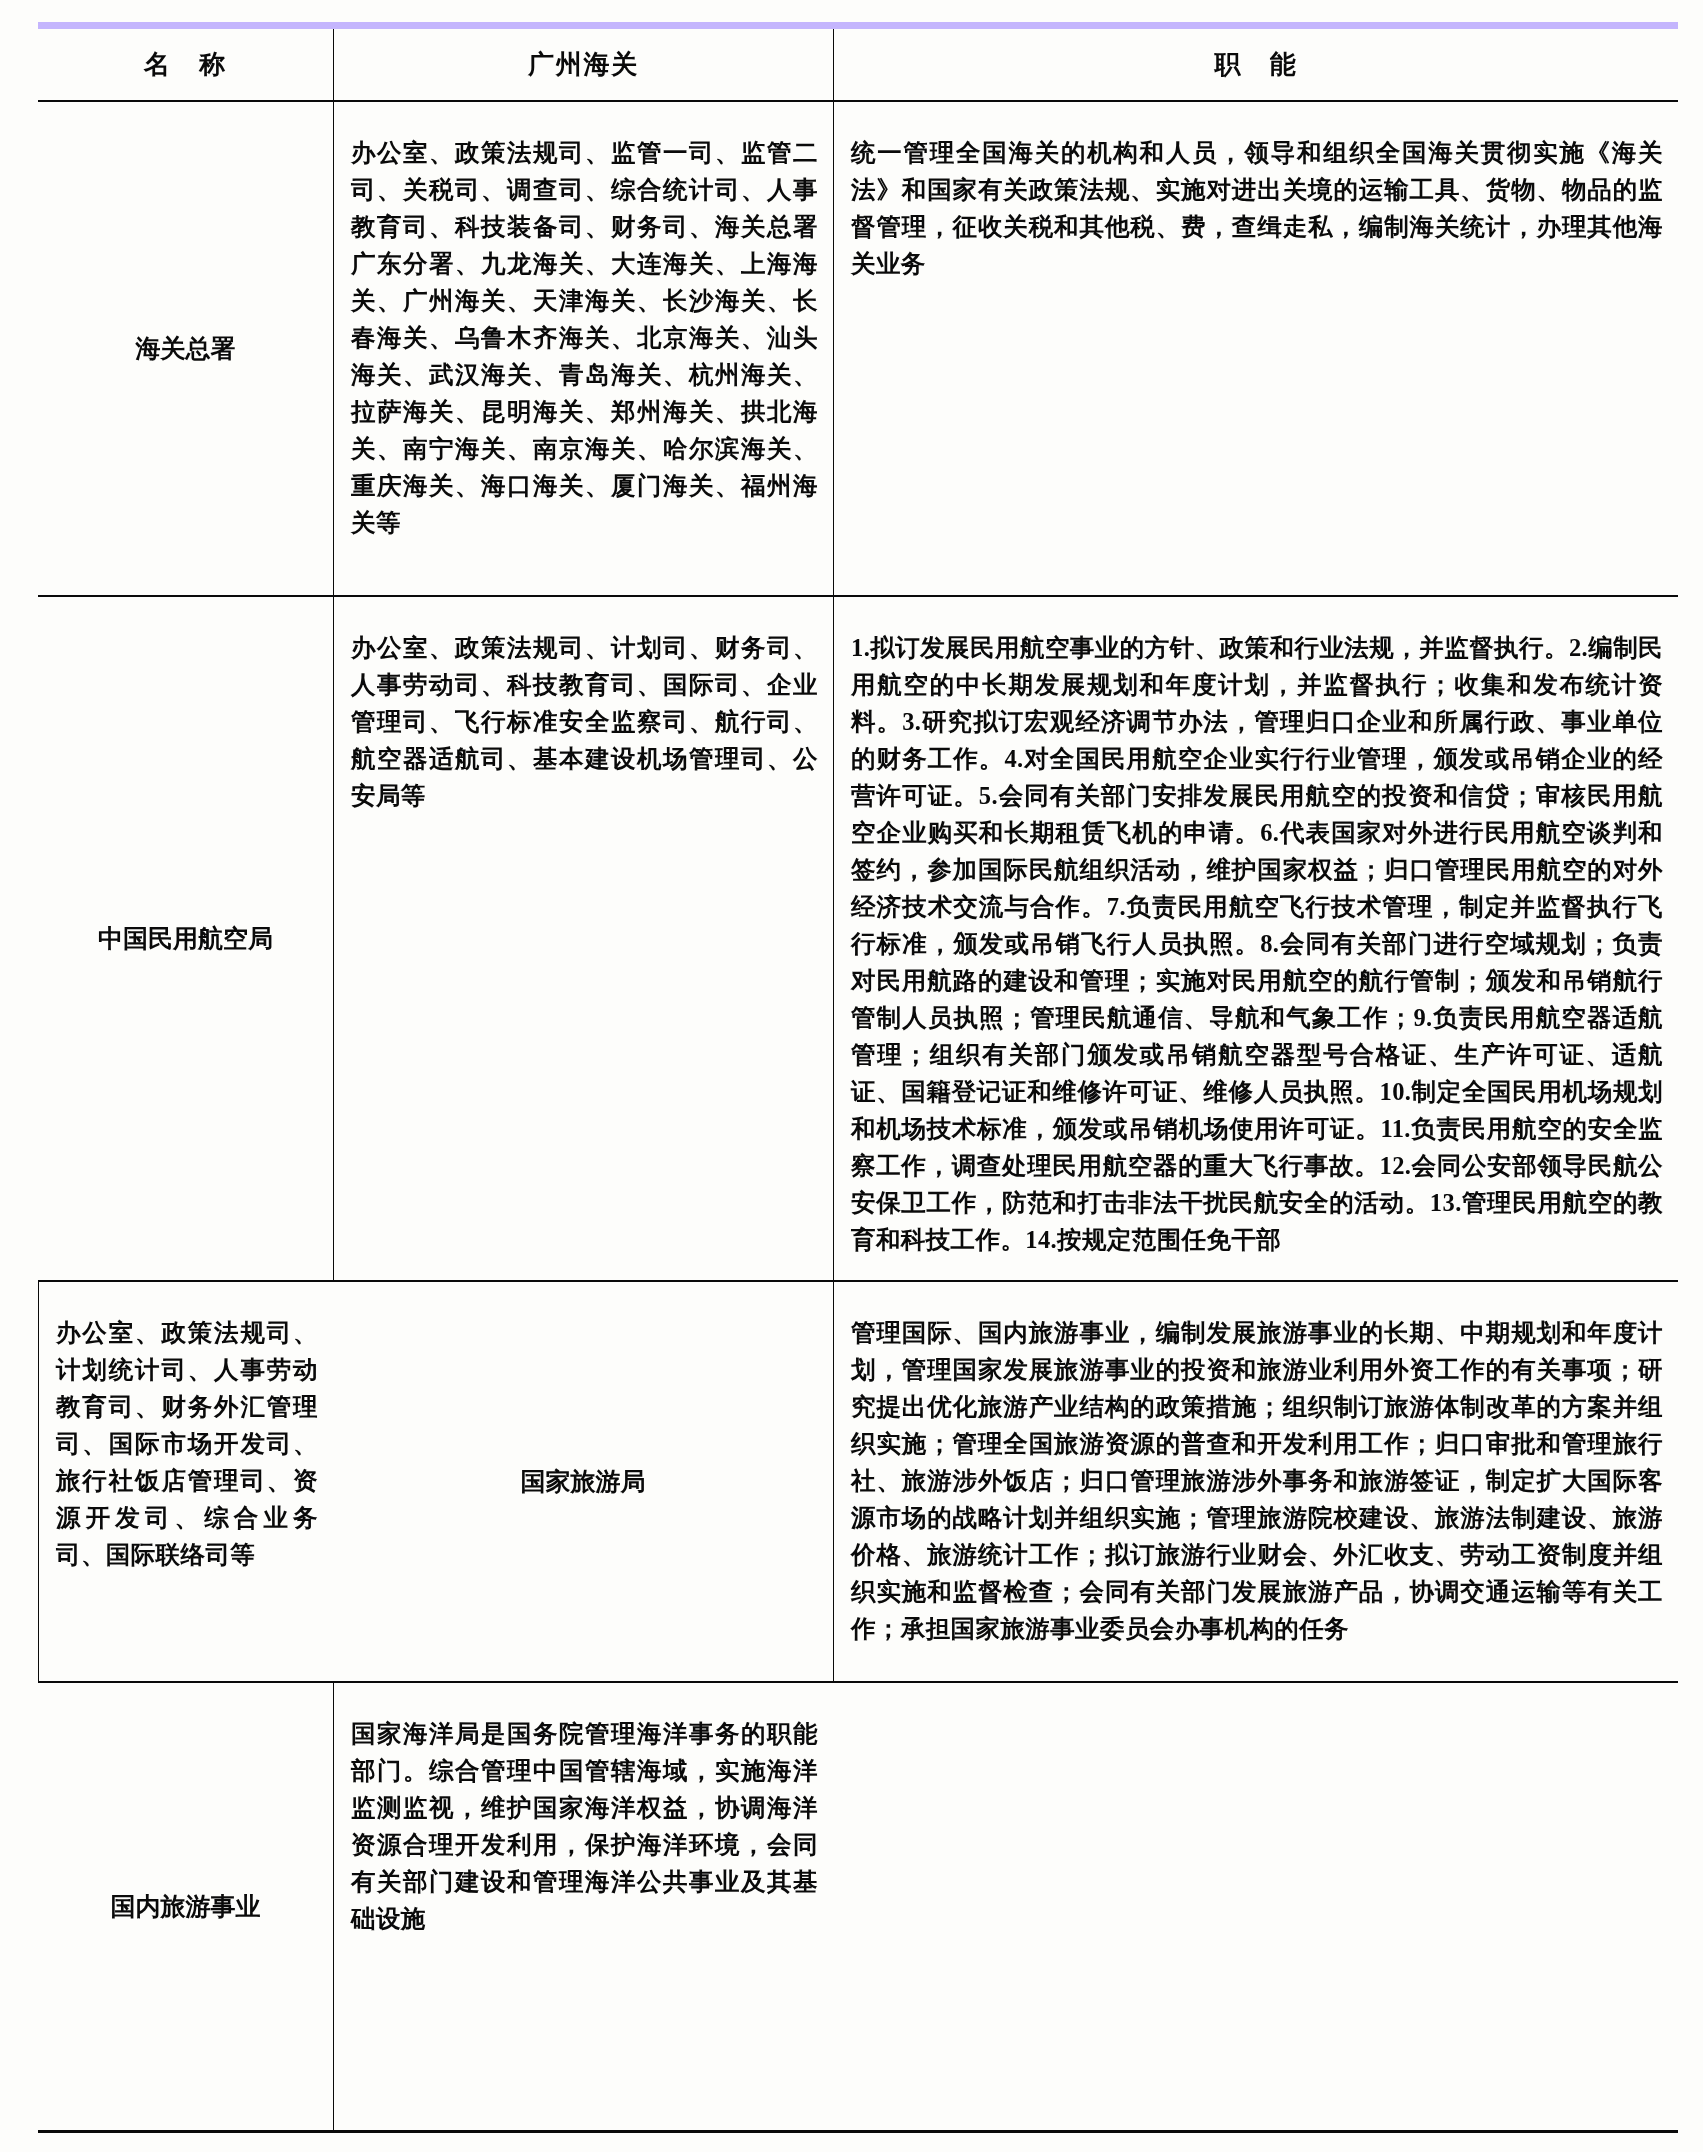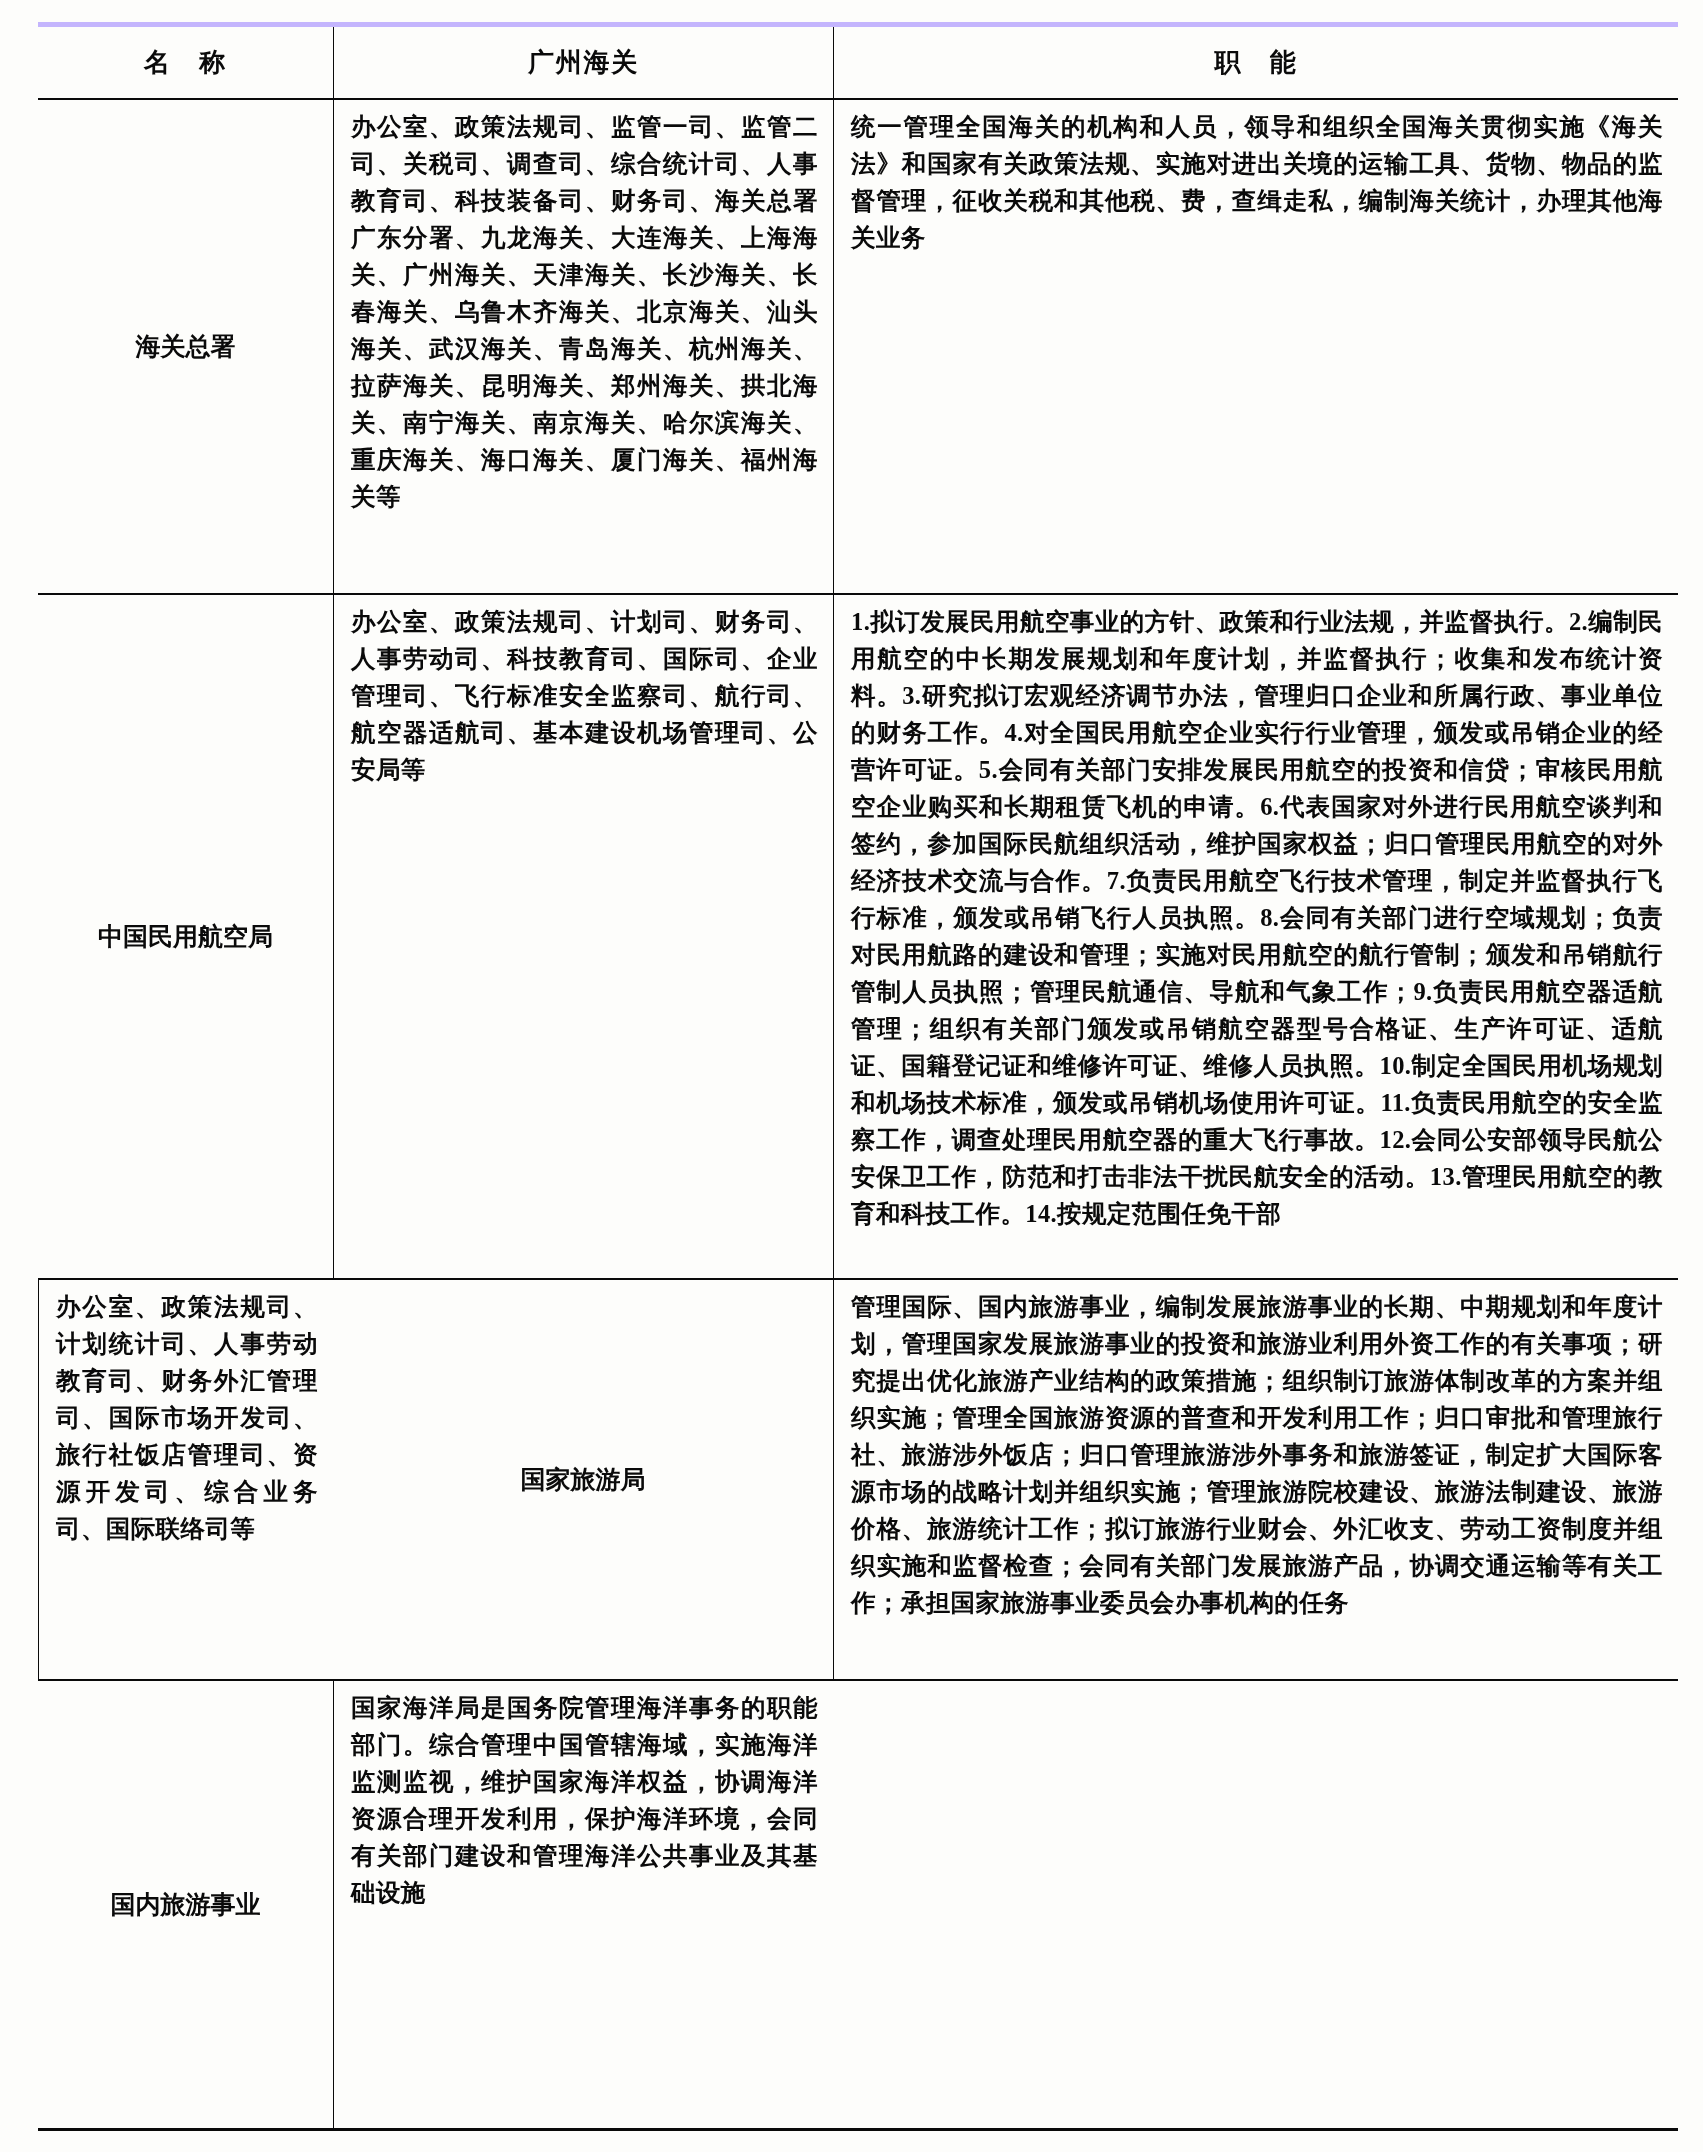--- a/index.html
+++ b/index.html
@@ -15,21 +15,21 @@
     background: #fdfdfb;
     color: #0a0a0a;
     font-family: "Liberation Serif", "DejaVu Serif", serif;
     overflow: hidden;
   }
   .doc-table {
     position: absolute;
     left: 38px;
     top: 22px;
     width: 1640px;
-    border-top: 5px solid #c4b5fd;
+    border-top: 7px solid #c4b5fd;
     border-bottom: 3.4px solid #0a0a0a;
   }
   .trow {
     display: grid;
     grid-template-columns: 295px 500px 845px;
     border-bottom: 2.5px solid #0a0a0a;
     box-sizing: border-box;
   }
   .trow:last-child { border-bottom: none; }
   .trow.header { height: 73px; }
@@ -60,21 +60,21 @@
     font-weight: bold;
     text-align: left;
     padding: 0 11.8px;
   }
   .text-cell {
     font-size: 24.5px;
     line-height: 37px;
     font-weight: bold;
     text-align: justify;
     text-justify: inter-ideograph;
-    padding: 8px 15px 0 17px;
+    padding: 32px 15px 0 17px;
     letter-spacing: 0.4px;
   }
 </style>
 </head>
 <body>
 
 <div class="page">
   <div class="doc-table">
 
     <div class="trow header">

